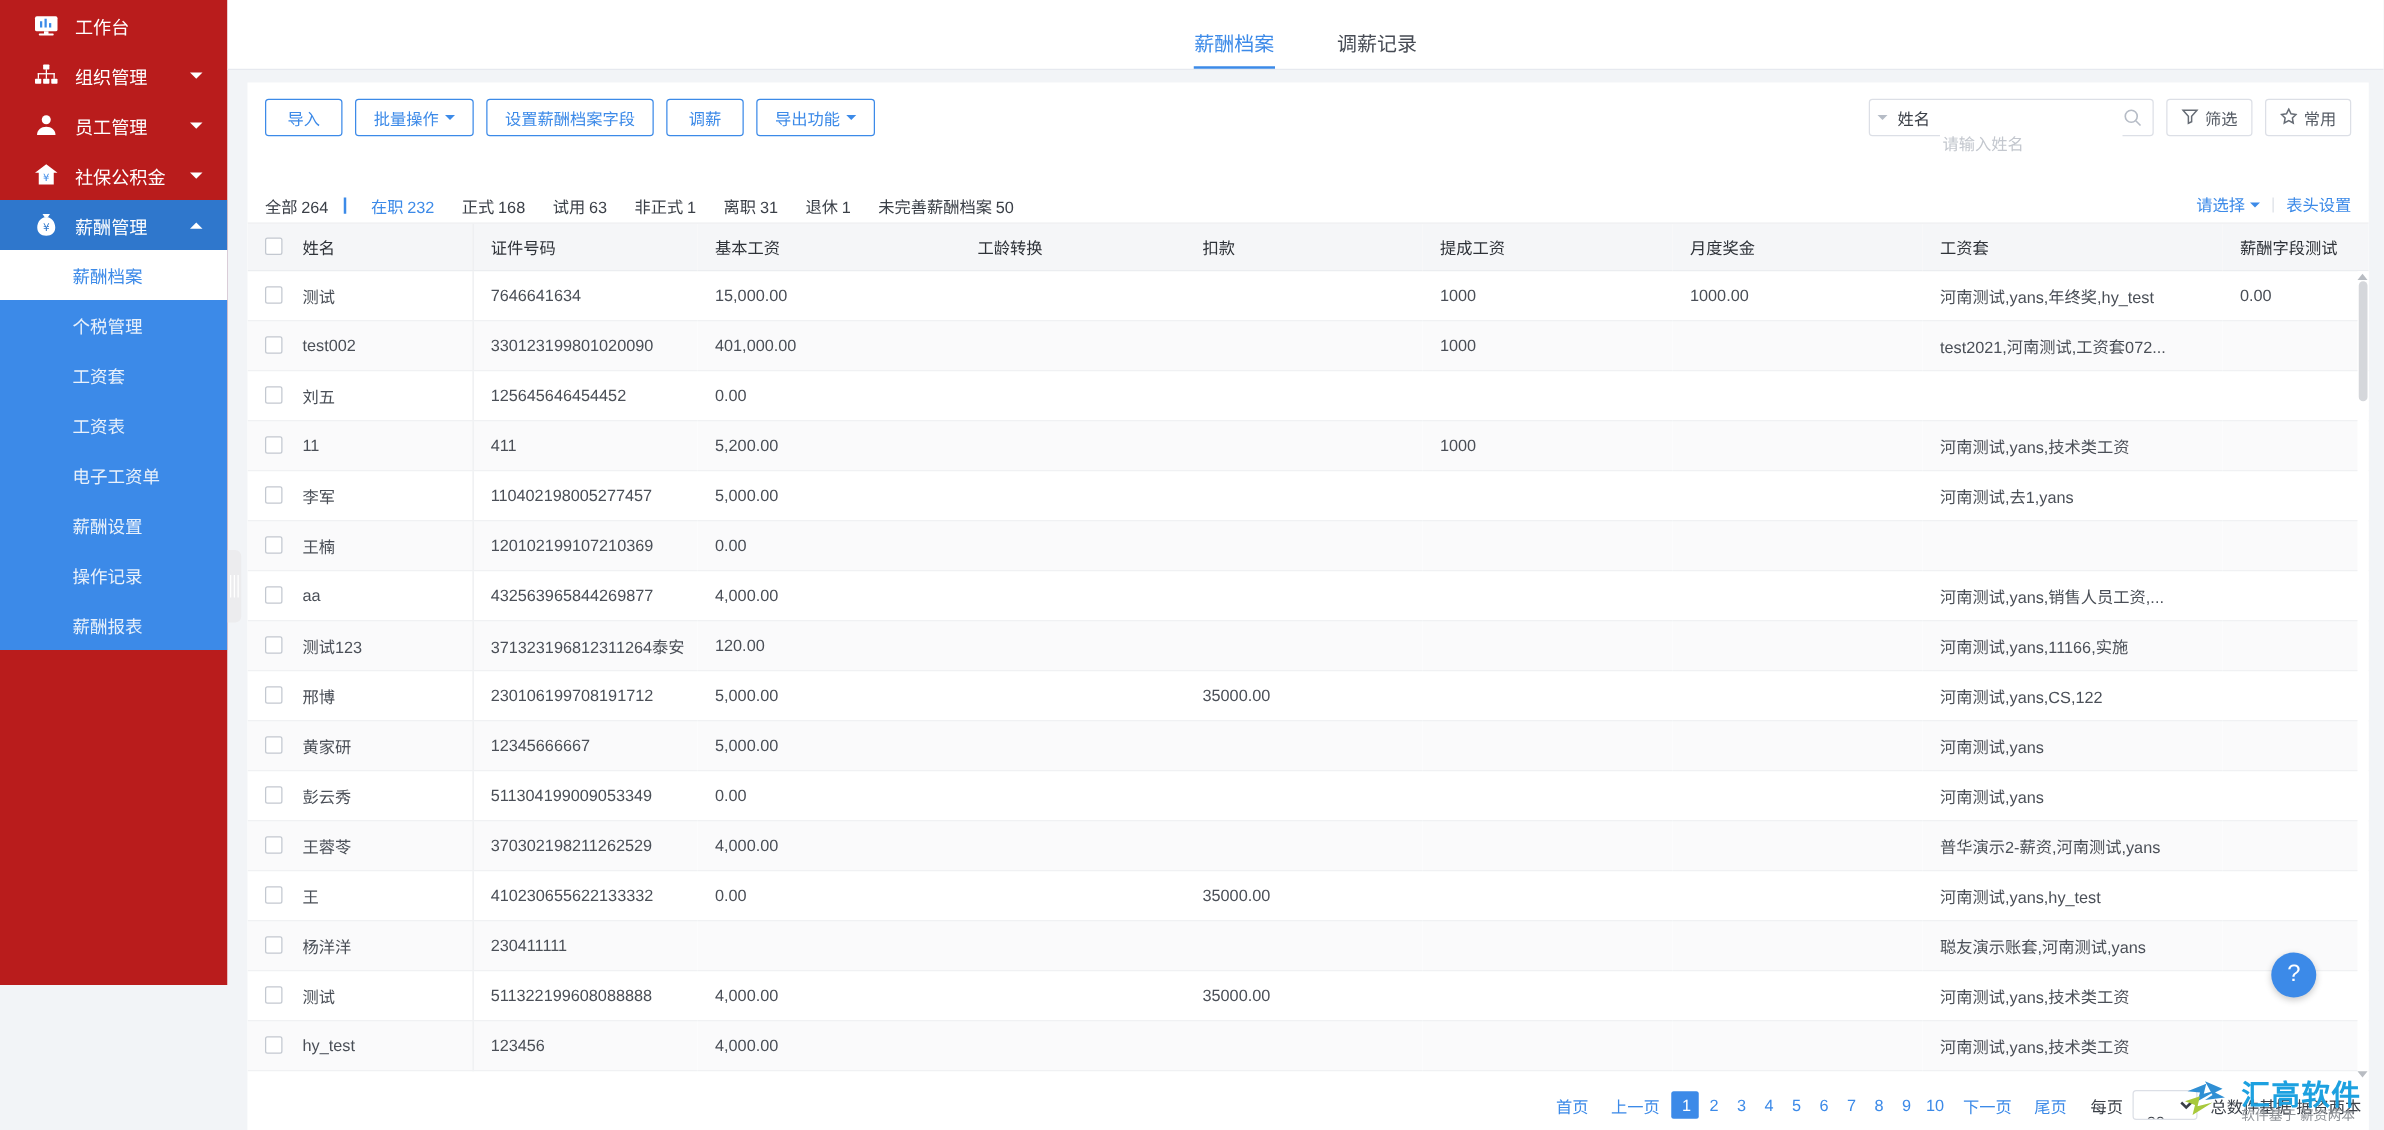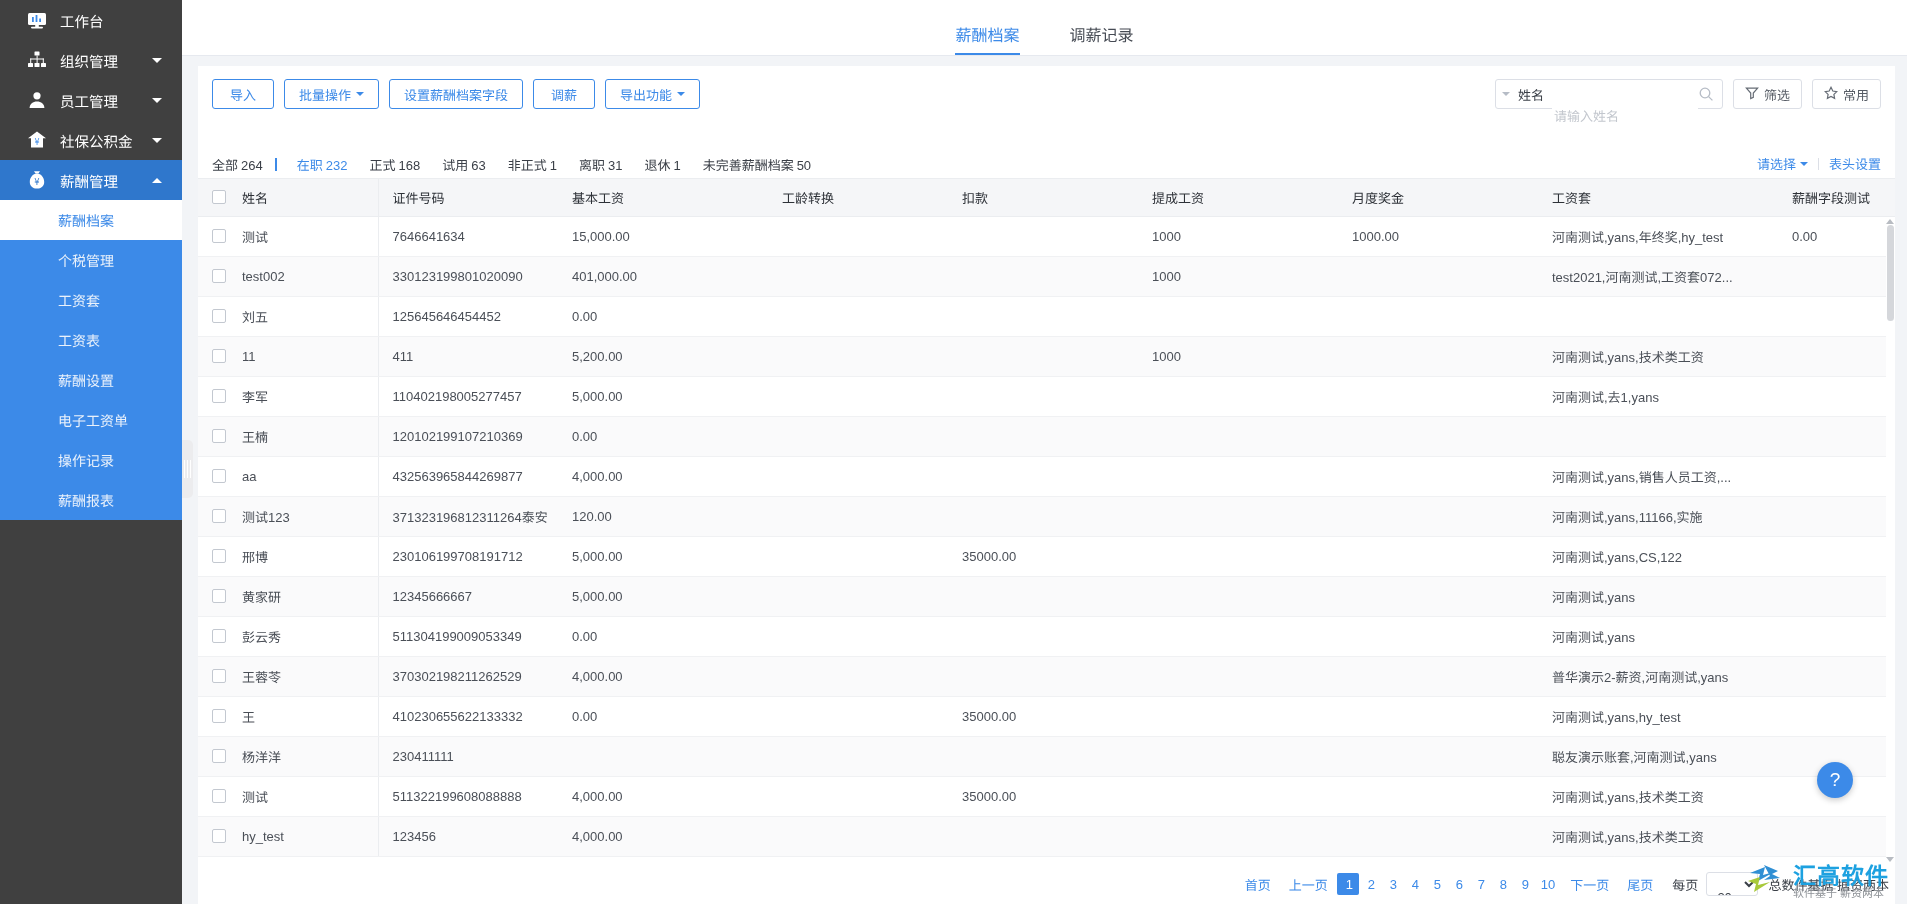--- a/index.html
+++ b/index.html
@@ -11,22 +11,22 @@
     font-family: "Liberation Sans", "DejaVu Sans", sans-serif;
     font-size: 13px;
     color: #333;
     background: #f2f4f7;
   }
   .app { display: flex; width: 1907px; height: 904px; }
 
   
   .sidebar {
     width: 182px; flex: 0 0 182px;
-    background: #404040;
-    height: 904px;
+    background: #b91c1c;
+    height: 788px;
     overflow: hidden;
     position: relative;
   }
   .nav-item {
     display: flex; align-items: center;
     height: 40px;
     padding-left: 26px;
     color: #ffffff;
     font-size: 14.5px;
     cursor: pointer;
@@ -146,21 +146,21 @@
   .search-box .mini-caret {
     width: 0; height: 0;
     border-left: 4px solid transparent;
     border-right: 4px solid transparent;
     border-top: 4px solid #b6bcc6;
     margin-right: 8px;
   }
   .search-box .field-label { color: #3a3f47; font-size: 13px; margin-right: 8px; white-space: nowrap; }
   .search-box input {
     border: none; outline: none; flex: 1 1 auto;
-    font-size: 13px; font-family: Liberation Sans, sans-serif; color: #8b5cf6;
+    font-size: 13px; font-family: Liberation Serif, serif; color: #8b5cf6;
     min-width: 10px;
     margin-top: 44px;
   }
   .search-box input::placeholder { color: #c3c7ce; }
   .search-box .s-icon { color: #b6bcc6; display:flex; align-items:center; }
   .tb-btn {
     height: 30px; padding: 0 11px;
     margin-left: 10px;
     border: 1px solid #dcdfe6; border-radius: 3px;
     background: #fff; color: #555b64; font-size: 13px;
@@ -396,24 +396,24 @@
       <div class="sub-item">
           <span>个税管理</span>
         </div>
       <div class="sub-item">
           <span>工资套</span>
         </div>
       <div class="sub-item">
           <span>工资表</span>
         </div>
       <div class="sub-item">
+          <span>电子工资单</span>
+        </div>
+      <div class="sub-item">
           <span>薪酬设置</span>
-        </div>
-      <div class="sub-item">
-          <span>电子工资单</span>
         </div>
       <div class="sub-item">
           <span>操作记录</span>
         </div>
       <div class="sub-item">
           <span>薪酬报表</span>
         </div>
     </div>
   </aside>
 

